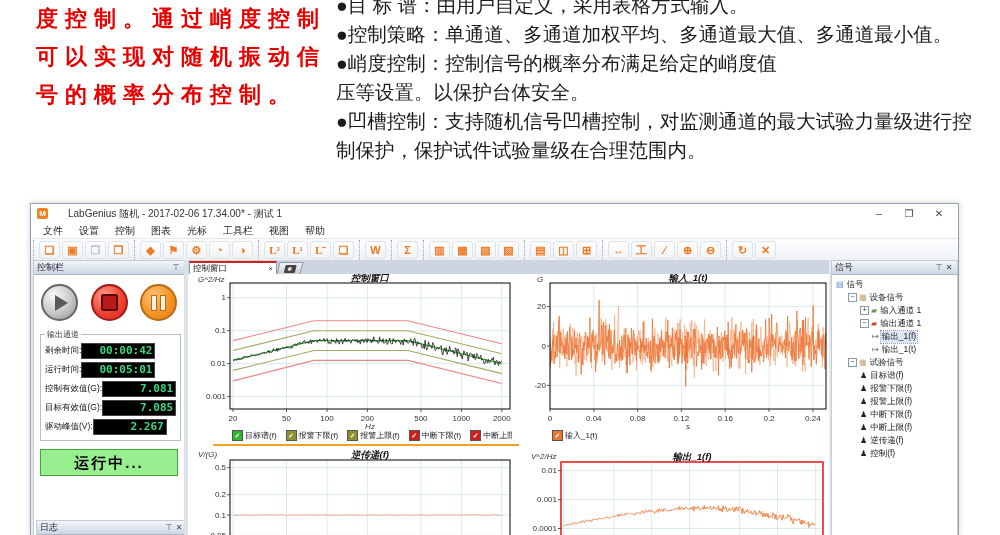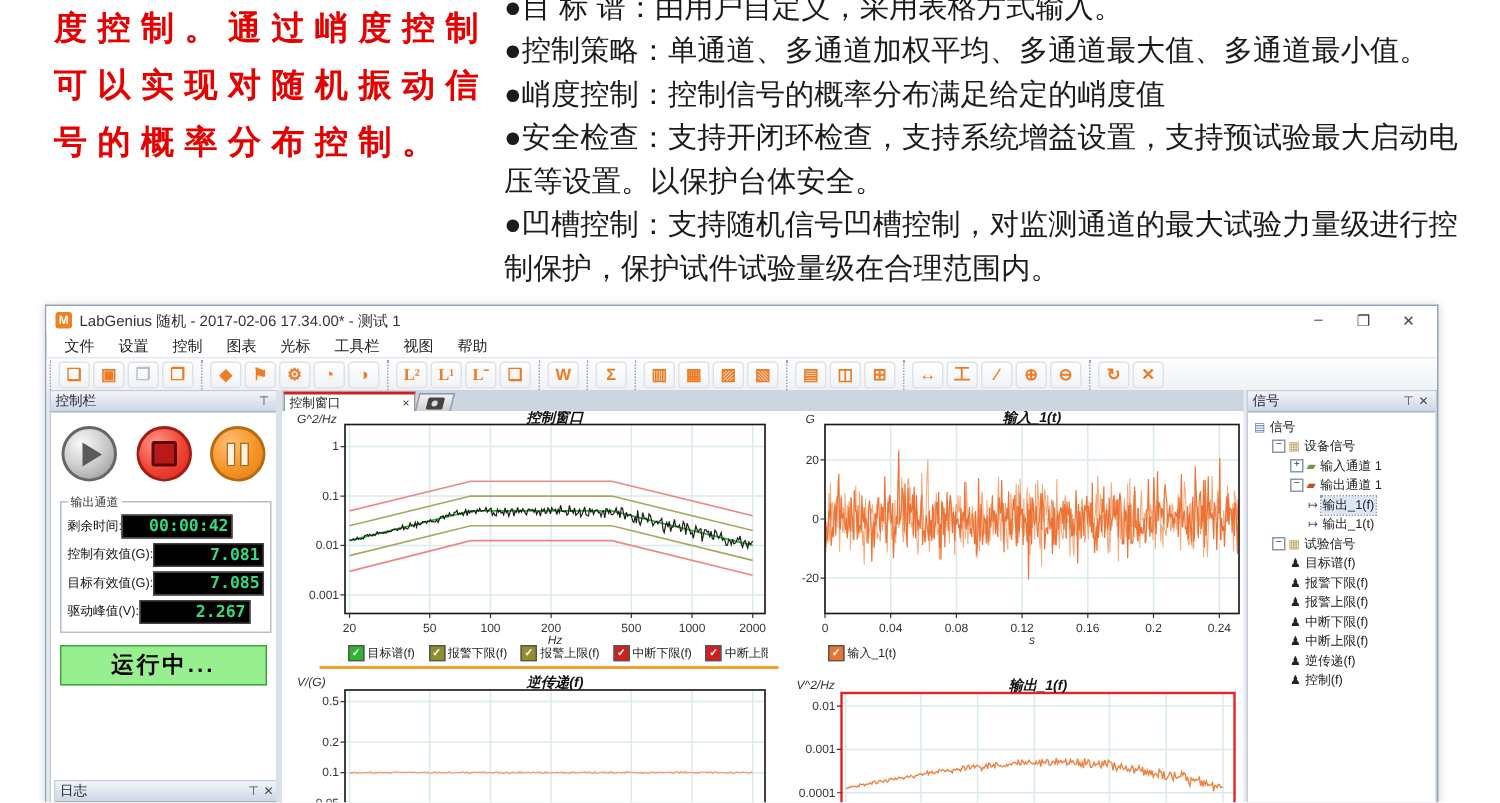--- a/index.html
+++ b/index.html
@@ -9,21 +9,21 @@
   .intro-red{position:absolute;left:36px;top:0;width:304px;font-size:22px;line-height:38px;
              color:#e60000;font-weight:600;letter-spacing:7px;}
   .intro-bullets{position:absolute;left:336px;top:-9px;width:662px;font-size:19.5px;
                  line-height:29px;color:#1b1b1b;}
   
   .app-window{position:absolute;left:30px;top:203px;width:927px;height:332px;background:#fff;
               border:1px solid #93a3b6;border-bottom:none;box-shadow:0 0 6px rgba(0,0,0,.18);}
   .titlebar{height:19px;display:flex;align-items:center;padding:0 4px 0 6px;background:#fff;}
   .logo{width:11px;height:11px;background:#f08020;color:#fff;font-size:8px;font-weight:bold;
         text-align:center;line-height:11px;border-radius:2px;flex:none;}
-  .title{font-size:10px;color:#333;margin-left:5px;flex:1;white-space:nowrap;overflow:hidden;}
+  .title{font-size:10px;color:#333;margin-left:20px;flex:1;white-space:nowrap;overflow:hidden;}
   .winbtn{width:30px;text-align:center;font-size:10px;color:#444;cursor:default;}
   .menubar{height:15px;display:flex;align-items:center;padding-left:4px;}
   .menu-item{font-size:10px;color:#222;padding:0 8px;}
   .toolbar{height:22px;background:linear-gradient(#fdfdfe,#eef1f5);border-top:1px solid #e4e8ee;
            border-bottom:1px solid #cdd4dd;display:flex;align-items:center;padding-left:2px;}
   .tgroup{display:flex;gap:2px;padding:0 5px;border-left:1px dotted #9aa4b0;height:20px;align-items:center;}
   .tbtn{width:21px;height:18px;background:linear-gradient(#ffffff,#f0f2f5);border:1px solid #dde2e8;
         border-radius:3px;font-size:11px;line-height:15px;text-align:center;color:#ee7a22;
         font-weight:bold;padding:0;}
   .tbtn.serif{font-family:"Liberation Serif",serif;}
@@ -96,21 +96,20 @@
 <div class="stage">
   <div class="intro-red">
       <div>度控制。通过峭度控制</div>
       <div>可以实现对随机振动信</div>
       <div>号的概率分布控制。</div>
     </div>
   <div class="intro-bullets">
       <div>●目 标 谱：由用户自定义，采用表格方式输入。</div>
       <div>●控制策略：单通道、多通道加权平均、多通道最大值、多通道最小值。</div>
       <div>●峭度控制：控制信号的概率分布满足给定的峭度值</div>
-      <div>●安全检查：支持开闭环检查，支持系统增益设置，支持预试验最大启动电</div>
       <div>压等设置。以保护台体安全。</div>
       <div>●凹槽控制：支持随机信号凹槽控制，对监测通道的最大试验力量级进行控</div>
       <div>制保护，保护试件试验量级在合理范围内。</div>
     </div>
 
   <div class="app-window">
     <div class="titlebar">
       <span class="logo">M</span>
       <span class="title">LabGenius 随机 - 2017-02-06 17.34.00* - 测试 1</span>
       <span class="winbtn">–</span>
@@ -198,20 +197,24 @@
                   <i></i>
                 </span>
               </button>
           </div>
           <fieldset class="runbox">
             <legend>输出通道</legend>
             <div id="fields">
                 <div class="frow">
                   <span class="flabel">剩余时间:</span>
                   <span class="fval">00:00:42</span>
+                </div>
+                <div class="frow">
+                  <span class="flabel">运行时间:</span>
+                  <span class="fval">00:05:01</span>
                 </div>
                 <div class="frow">
                   <span class="flabel">控制有效值(G):</span>
                   <span class="fval">7.081</span>
                 </div>
                 <div class="frow">
                   <span class="flabel">目标有效值(G):</span>
                   <span class="fval">7.085</span>
                 </div>
                 <div class="frow">

